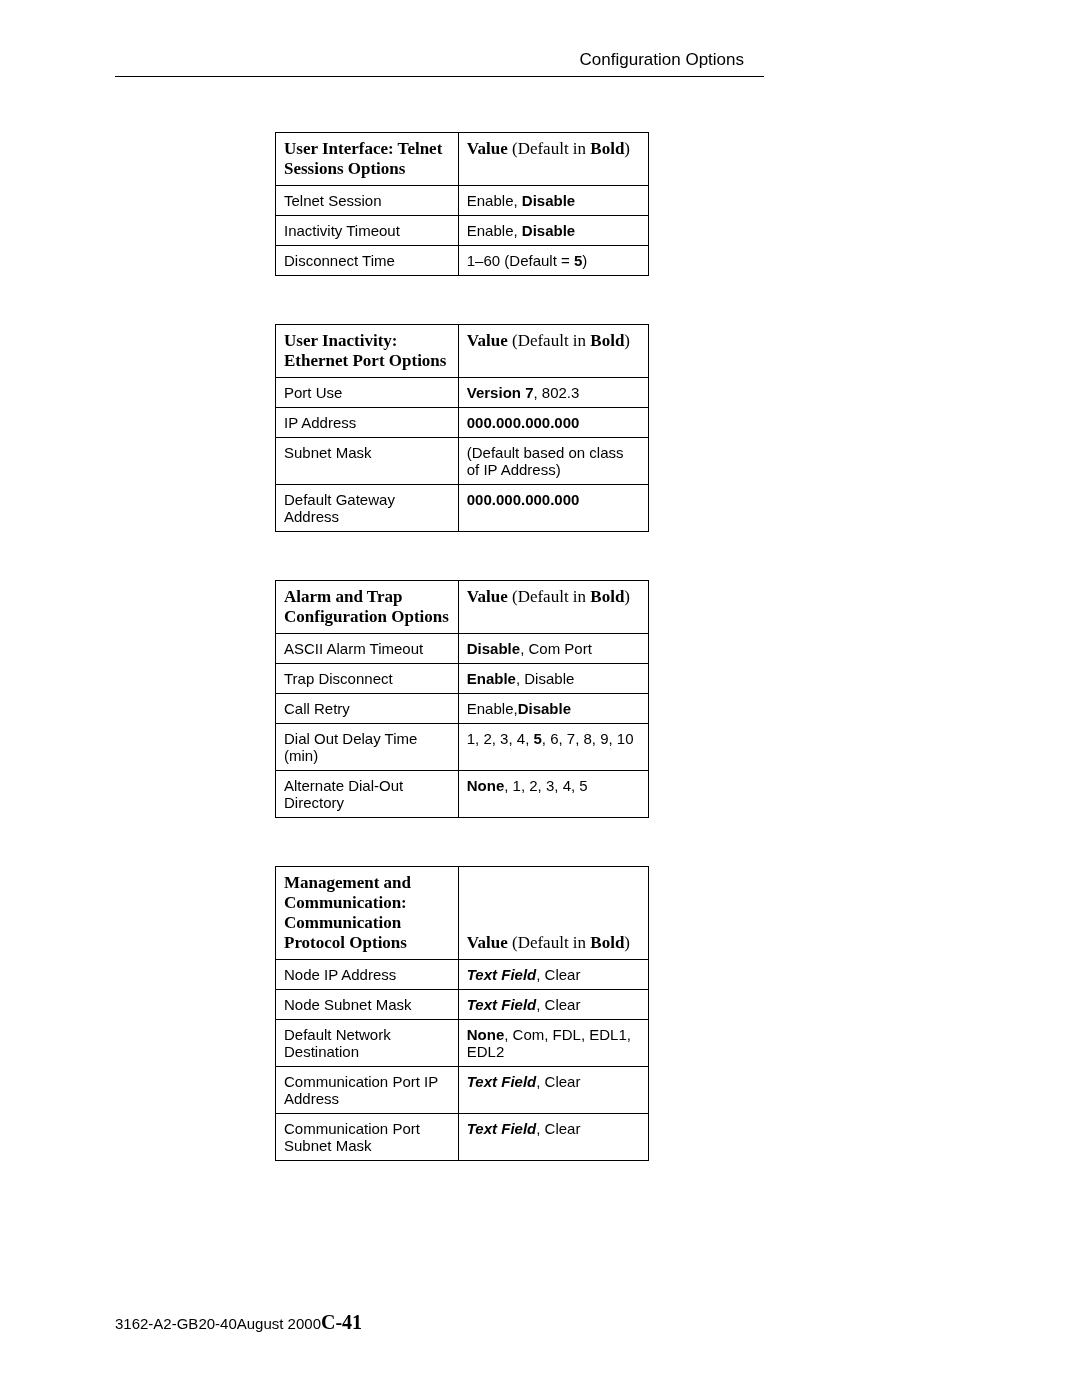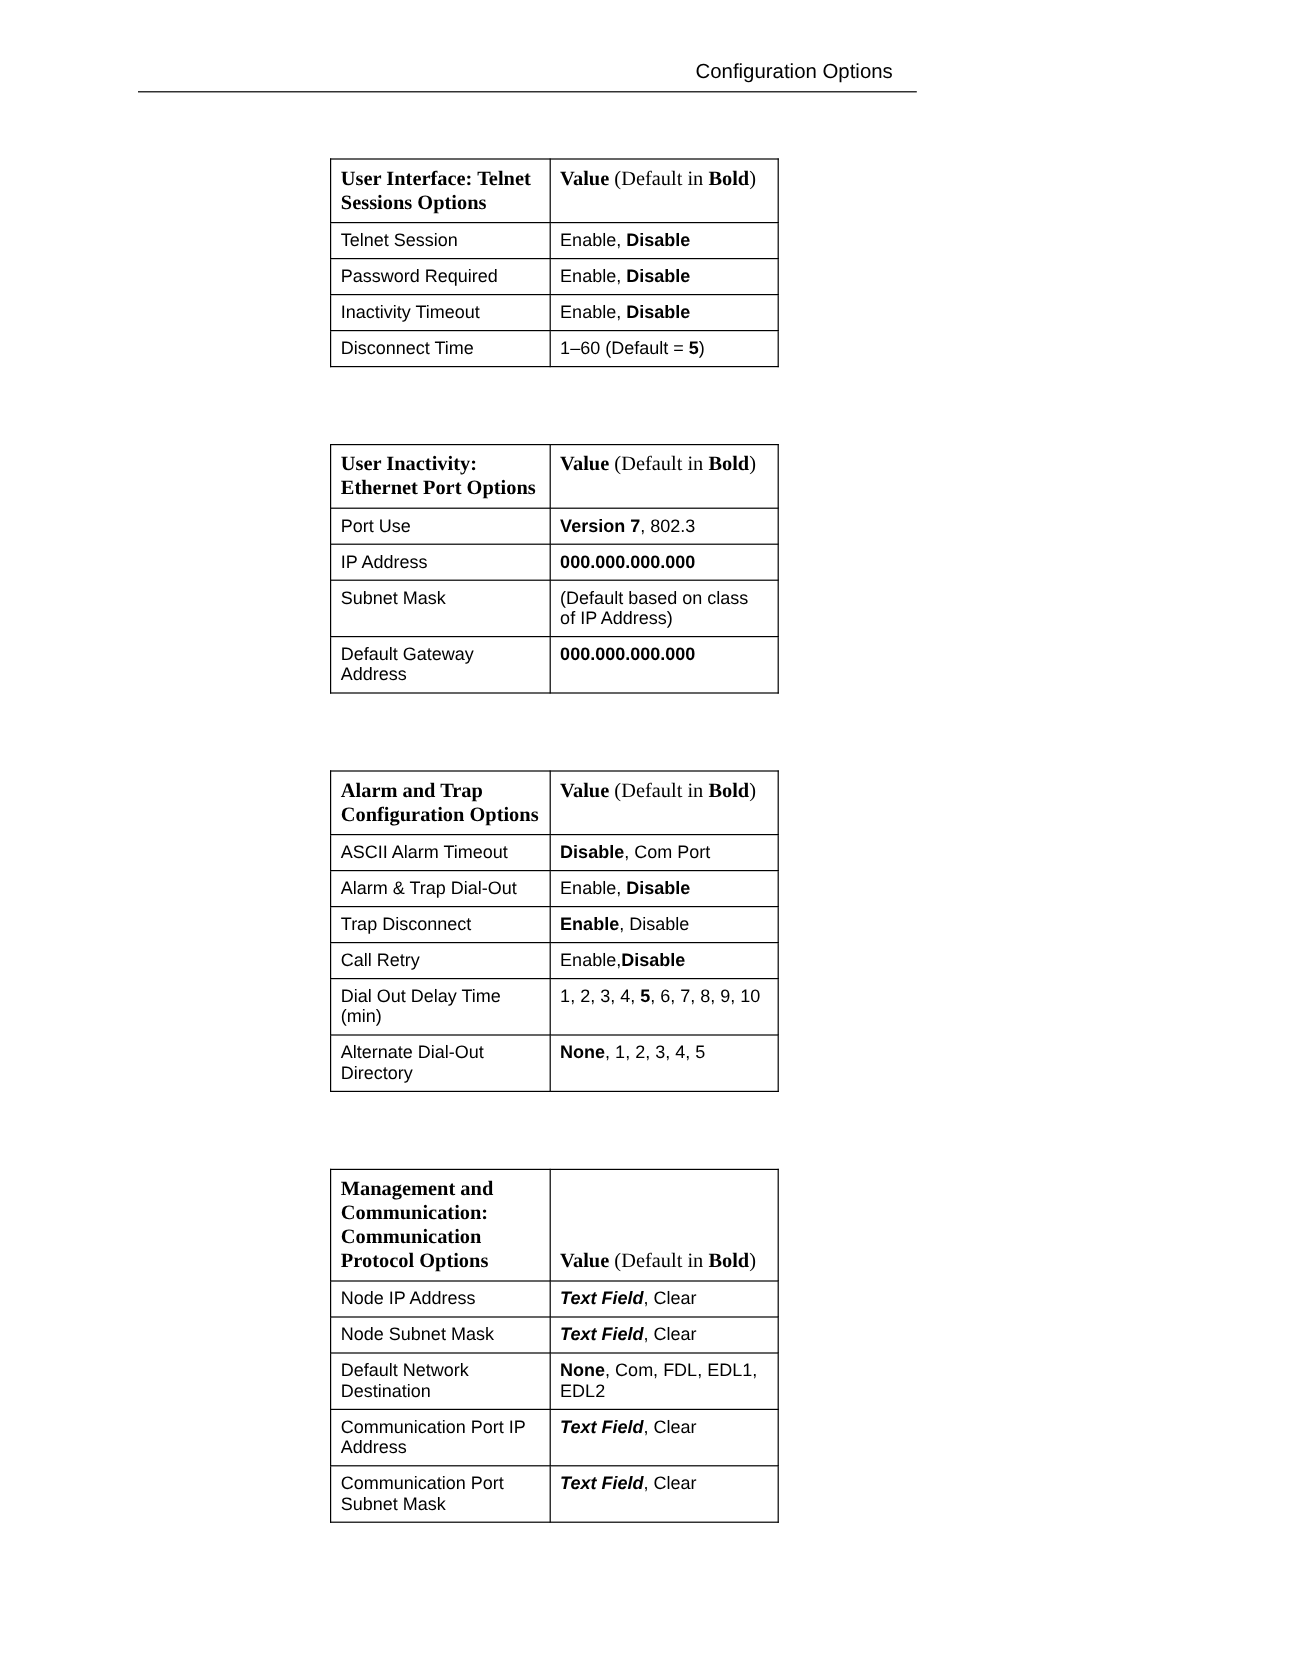--- a/index.html
+++ b/index.html
@@ -27,21 +27,21 @@
     border-top: 1.5px solid #000;
     margin: 0 0 55px 0;
   }
   .tables-container {
     padding-left: 160px;
     padding-right: 115px;
   }
   table.opt {
     border-collapse: collapse;
     width: 100%;
-    margin-bottom: 64px;
+    margin-bottom: 48px;
     font-size: 15px;
   }
   table.opt th, table.opt td {
     border: 1px solid #000;
     text-align: left;
     vertical-align: top;
     padding: 6px 8px;
   }
   table.opt th {
     font-weight: normal;
@@ -94,24 +94,20 @@
           <th class="left-head">User Interface: Telnet Sessions Options</th>
           <th><span class="serif-bold">Value </span><span>(Default in </span><span class="serif-bold">Bold</span><span>)</span></th>
         </tr>
       </thead>
       <tbody>
         <tr>
             <td>Telnet Session</td>
             <td><span>Enable, </span><span class="bold">Disable</span><span></span></td>
           </tr>
         <tr>
-            <td>Password Required</td>
-            <td><span>Enable, </span><span class="bold">Disable</span><span></span></td>
-          </tr>
-        <tr>
             <td>Inactivity Timeout</td>
             <td><span>Enable, </span><span class="bold">Disable</span><span></span></td>
           </tr>
         <tr>
             <td>Disconnect Time</td>
             <td><span>1–60 (Default = </span><span class="bold">5</span><span>)</span></td>
           </tr>
       </tbody>
     </table>
 
@@ -154,24 +150,20 @@
       <thead>
         <tr>
           <th class="left-head">Alarm and Trap Configuration Options</th>
           <th><span class="serif-bold">Value </span><span>(Default in </span><span class="serif-bold">Bold</span><span>)</span></th>
         </tr>
       </thead>
       <tbody>
         <tr>
             <td>ASCII Alarm Timeout</td>
             <td><span></span><span class="bold">Disable</span><span>, Com Port</span></td>
-          </tr>
-        <tr>
-            <td>Alarm &amp; Trap Dial-Out</td>
-            <td><span>Enable, </span><span class="bold">Disable</span><span></span></td>
           </tr>
         <tr>
             <td>Trap Disconnect</td>
             <td><span></span><span class="bold">Enable</span><span>, Disable</span></td>
           </tr>
         <tr>
             <td>Call Retry</td>
             <td><span>Enable,</span><span class="bold">Disable</span><span></span></td>
           </tr>
         <tr>

